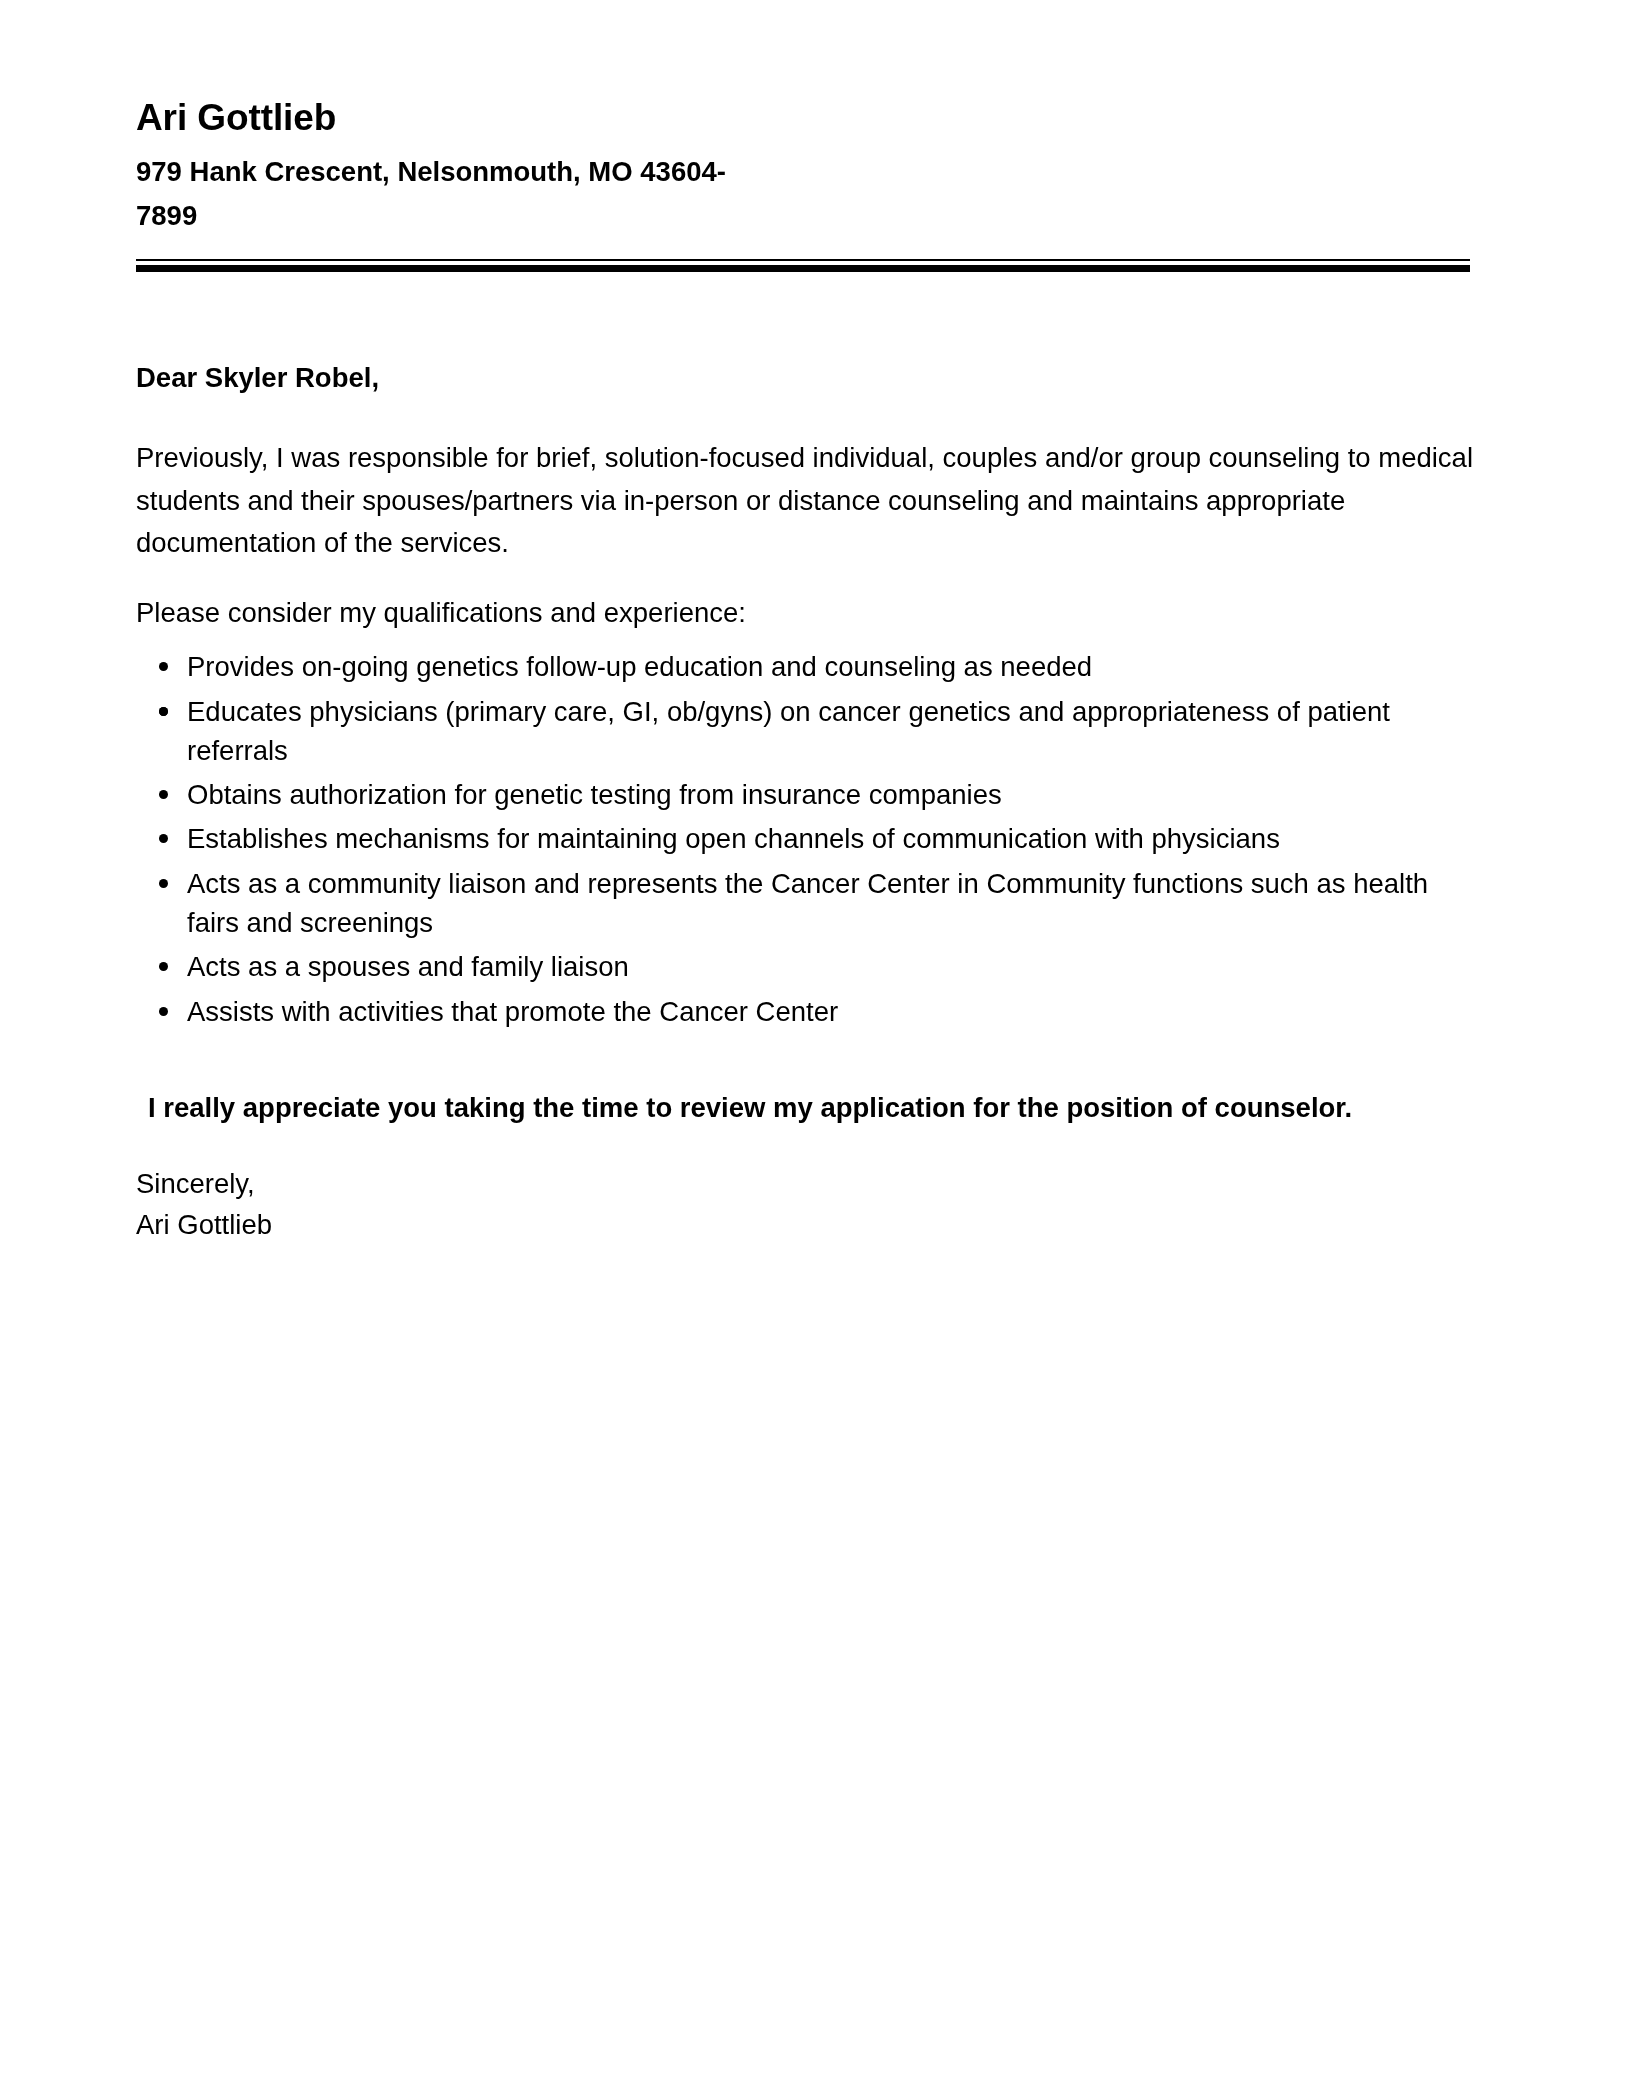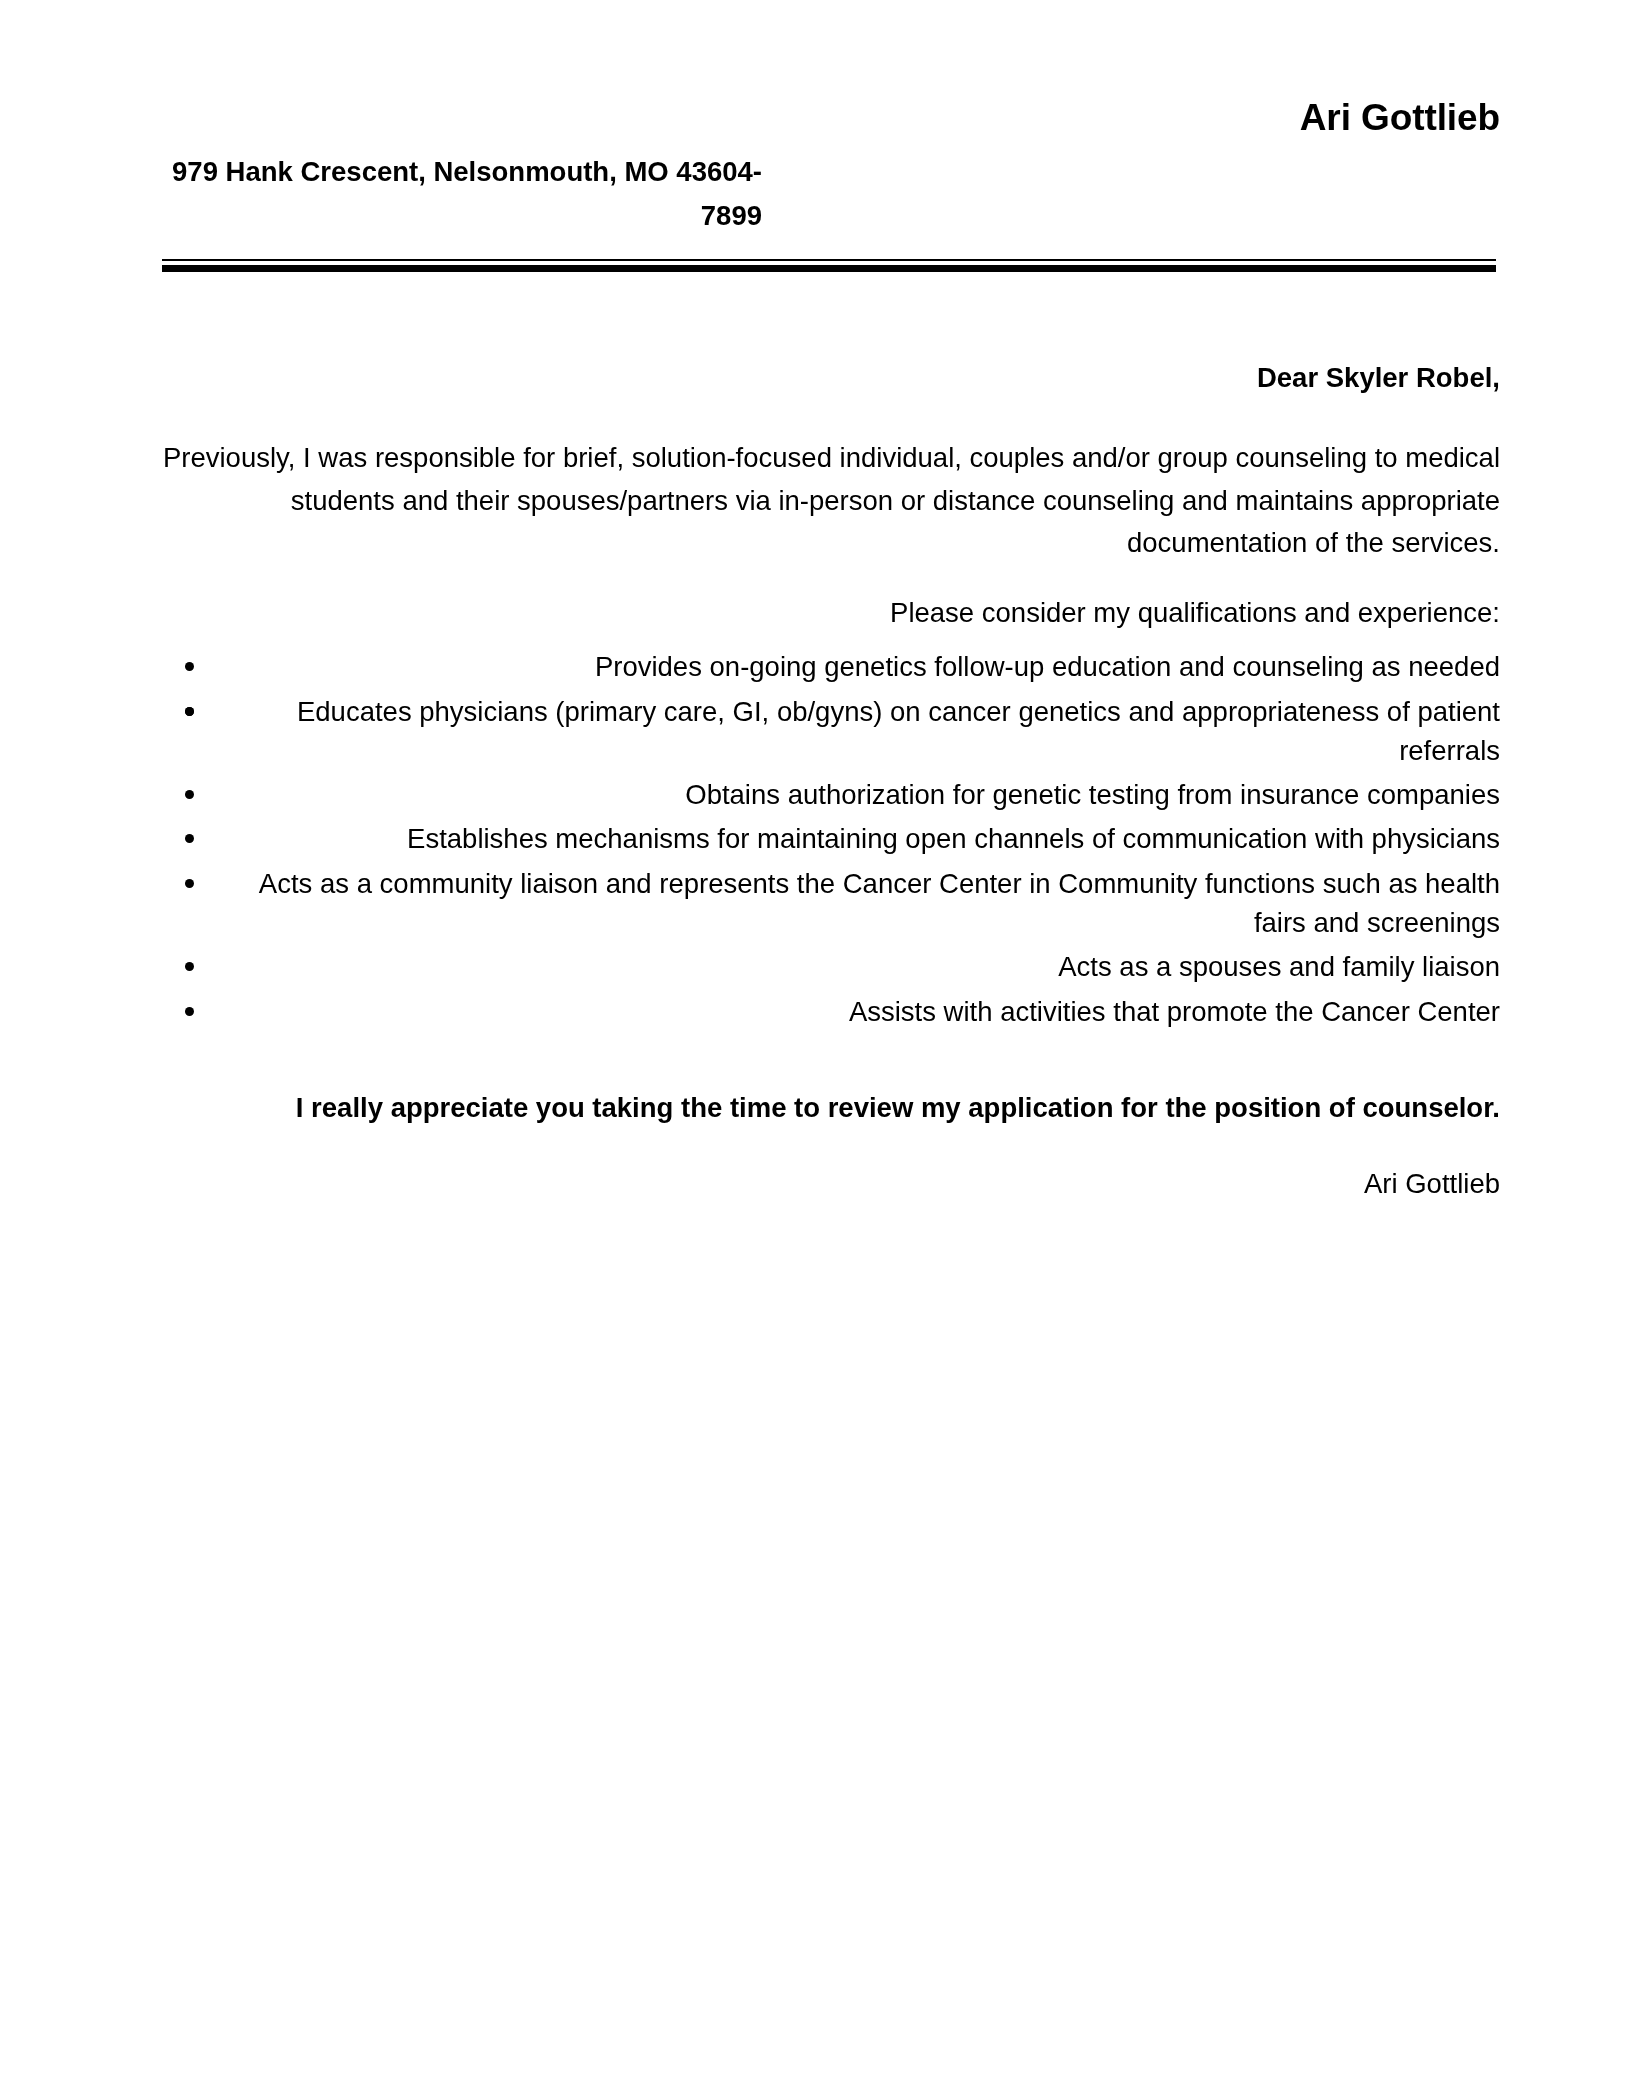--- a/index.html
+++ b/index.html
@@ -14,24 +14,23 @@
   .page {
     position: relative;
     width: 1632px;
     height: 2098px;
     background: #ffffff;
     box-sizing: border-box;
     overflow: hidden;
   }
   .content {
     position: absolute;
-    left: 162px;
+    left: 136px;
     top: 96px;
     width: 1338px;
-    text-align: right;
   }
 
   
   .letterhead-name {
     font-size: 37px;
     font-weight: bold;
     line-height: 1.18;
     letter-spacing: -0.1px;
     margin: 0 0 10px 0;
   }
@@ -179,18 +178,19 @@
         </li>
         <li>
           <span class="bullet-dot"></span>
           <span>Assists with activities that promote the Cancer Center</span>
         </li>
       </ul>
 
       <p class="closing-line">I really appreciate you taking the time to review my application for the position of counselor.</p>
 
       <div class="signoff">
+        <div class="signoff-row">Sincerely,</div>
         <div class="signoff-row">Ari Gottlieb</div>
       </div>
 
     </section>
   </div>
 </div>
 
 </body></html>

